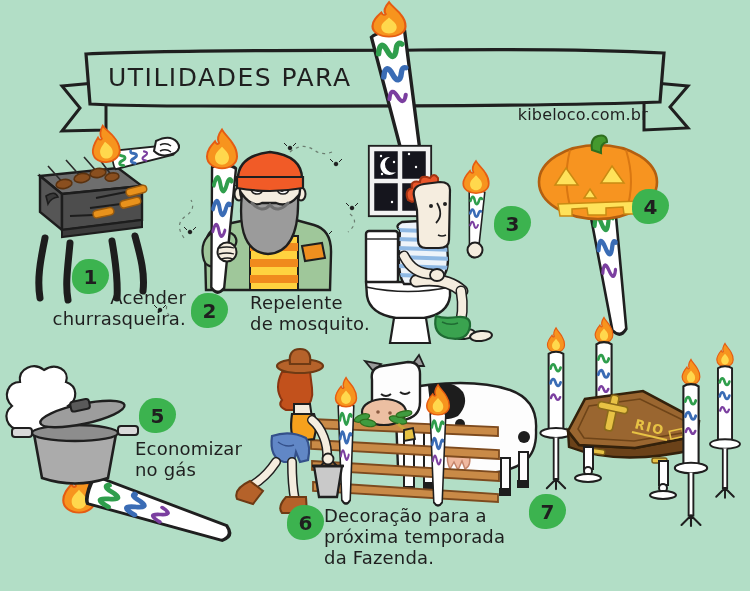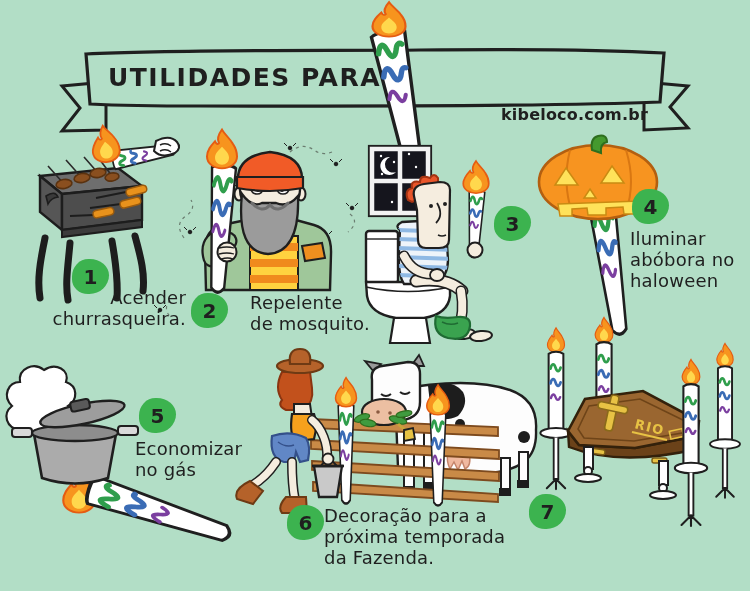--- a/index.html
+++ b/index.html
@@ -1,21 +1,21 @@
 <!DOCTYPE html>
 <html><head>
 <meta charset="utf-8">
 <style>
   html,body{margin:0;padding:0;background:#e8e8e8}
   .stage{position:relative;width:750px;height:591px;background:#b2dec6;overflow:hidden;
          font-family:"DejaVu Sans",sans-serif;color:#1f1f1f}
   .stage svg{position:absolute;left:0;top:0}
   .txt{position:absolute;white-space:pre-line;line-height:1.17;letter-spacing:.2px}
-  .title{font-size:25px;font-weight:bold;letter-spacing:1.5px}
-  .site{font-size:16px;font-weight:bold;letter-spacing:.2px}
+  .title{font-size:25px;font-weight:normal;letter-spacing:1.5px}
+  .site{font-size:16px;font-weight:normal;letter-spacing:.2px}
   .badge{position:absolute;width:37px;height:35px;background:#3cb34f;
          border-radius:46% 54% 55% 45%/52% 48% 56% 44%;
          display:flex;align-items:center;justify-content:center;
          font-size:20px;font-weight:bold;color:#1f1f1f}
   .caption{font-size:18px}
 </style>
 </head>
 <body>
 
 <div class="stage">
@@ -350,22 +350,19 @@
 <div class="badge" style="left:494px;top:206px">3</div>
 <div class="badge" style="left:632px;top:189px">4</div>
 <div class="badge" style="left:139px;top:398px">5</div>
 <div class="badge" style="left:287px;top:505px">6</div>
 <div class="badge" style="left:529px;top:494px">7</div>
 
 <div class="txt caption" style="left:6px;top:287px;width:180px;text-align:right">Acender
 churrasqueira.</div>
 <div class="txt caption" style="left:250px;top:292px">Repelente
 de mosquito.</div>
-<div class="txt caption" style="left:630px;top:228px">Iluminar
-abóbora no
-haloween</div>
 <div class="txt caption" style="left:135px;top:438px">Economizar
 no gás</div>
 <div class="txt caption" style="left:324px;top:505px">Decoração para a
 próxima temporada
 da Fazenda.</div>
 
 </div>
 
 </body></html>

